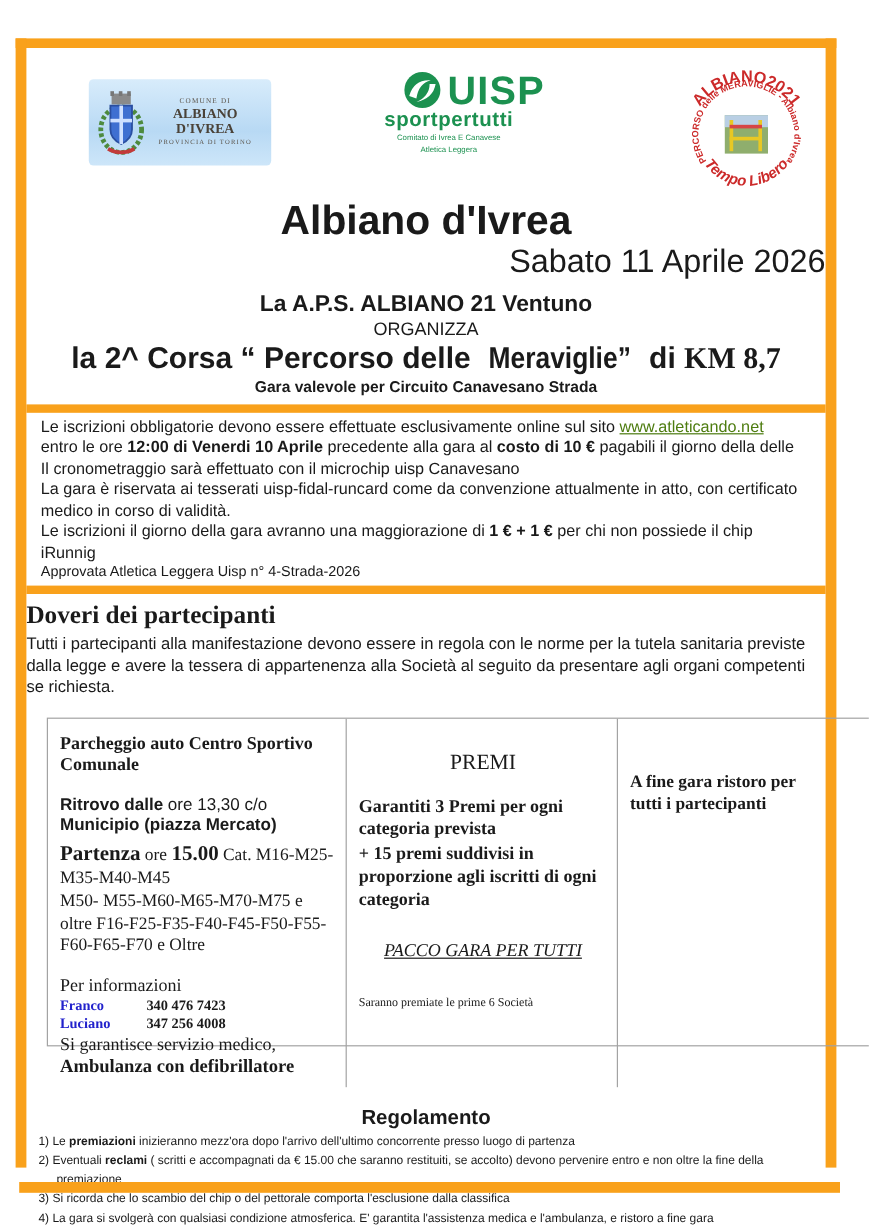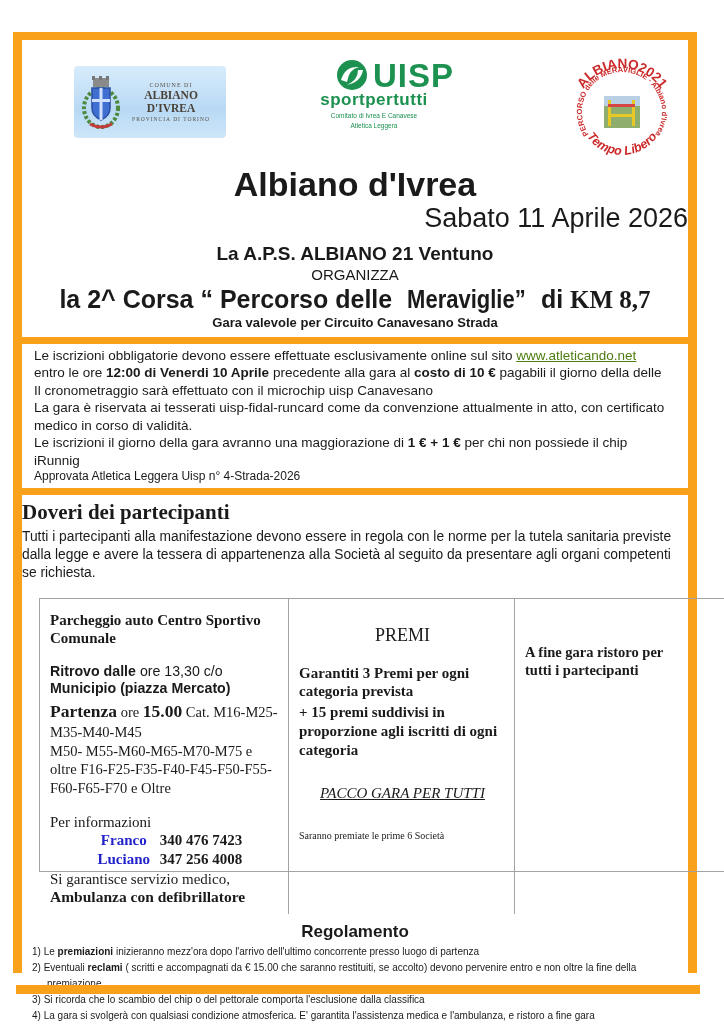--- a/index.html
+++ b/index.html
@@ -62,21 +62,21 @@
                 border:1px solid #a3a3a3; height:274px; }
   .cell { border-right:1px solid #a3a3a3; padding:12px 8px 8px 10px; font-family:"Liberation Serif",serif; }
   .cell:last-child { border-right:none; }
   .c1-park { font-size:15px; font-weight:bold; line-height:1.2; }
   .c1-ritrovo { font-family:"Liberation Sans",sans-serif; font-size:14.2px; font-weight:bold; line-height:1.25; margin-top:16px; }
   .c1-ritrovo .reg { font-weight:normal; }
   .c1-partenza { font-size:14.5px; line-height:1.3; margin-top:2px; }
   .c1-partenza .big { font-size:17.5px; font-weight:bold; }
   .c1-cats { font-size:14.5px; line-height:1.3; }
   .c1-info { font-size:15px; margin-top:16px; }
-  .c1-contact { font-size:15px; font-weight:bold; line-height:1.25;text-align:center; }
+  .c1-contact { font-size:12px; font-weight:bold; line-height:1.25; }
   .c1-contact .cname { color:#2222CC; display:inline-block; width:72px; }
   .c1-med1 { font-size:15px; margin-top:2px; }
   .c1-med2 { font-size:15.5px; font-weight:bold; }
 
   .c2-title { text-align:center; font-size:18px; margin-top:14px; }
   .c2-sub { text-align:center; font-size:15.5px; }
   .c2-bold { font-size:15px; font-weight:bold; line-height:1.25; margin-top:18px; }
   .c2-pacco { text-align:center; font-size:15px; font-style:italic; text-decoration:underline; margin-top:26px; }
   .c2-soc { font-size:10px; margin-top:28px; }
 

